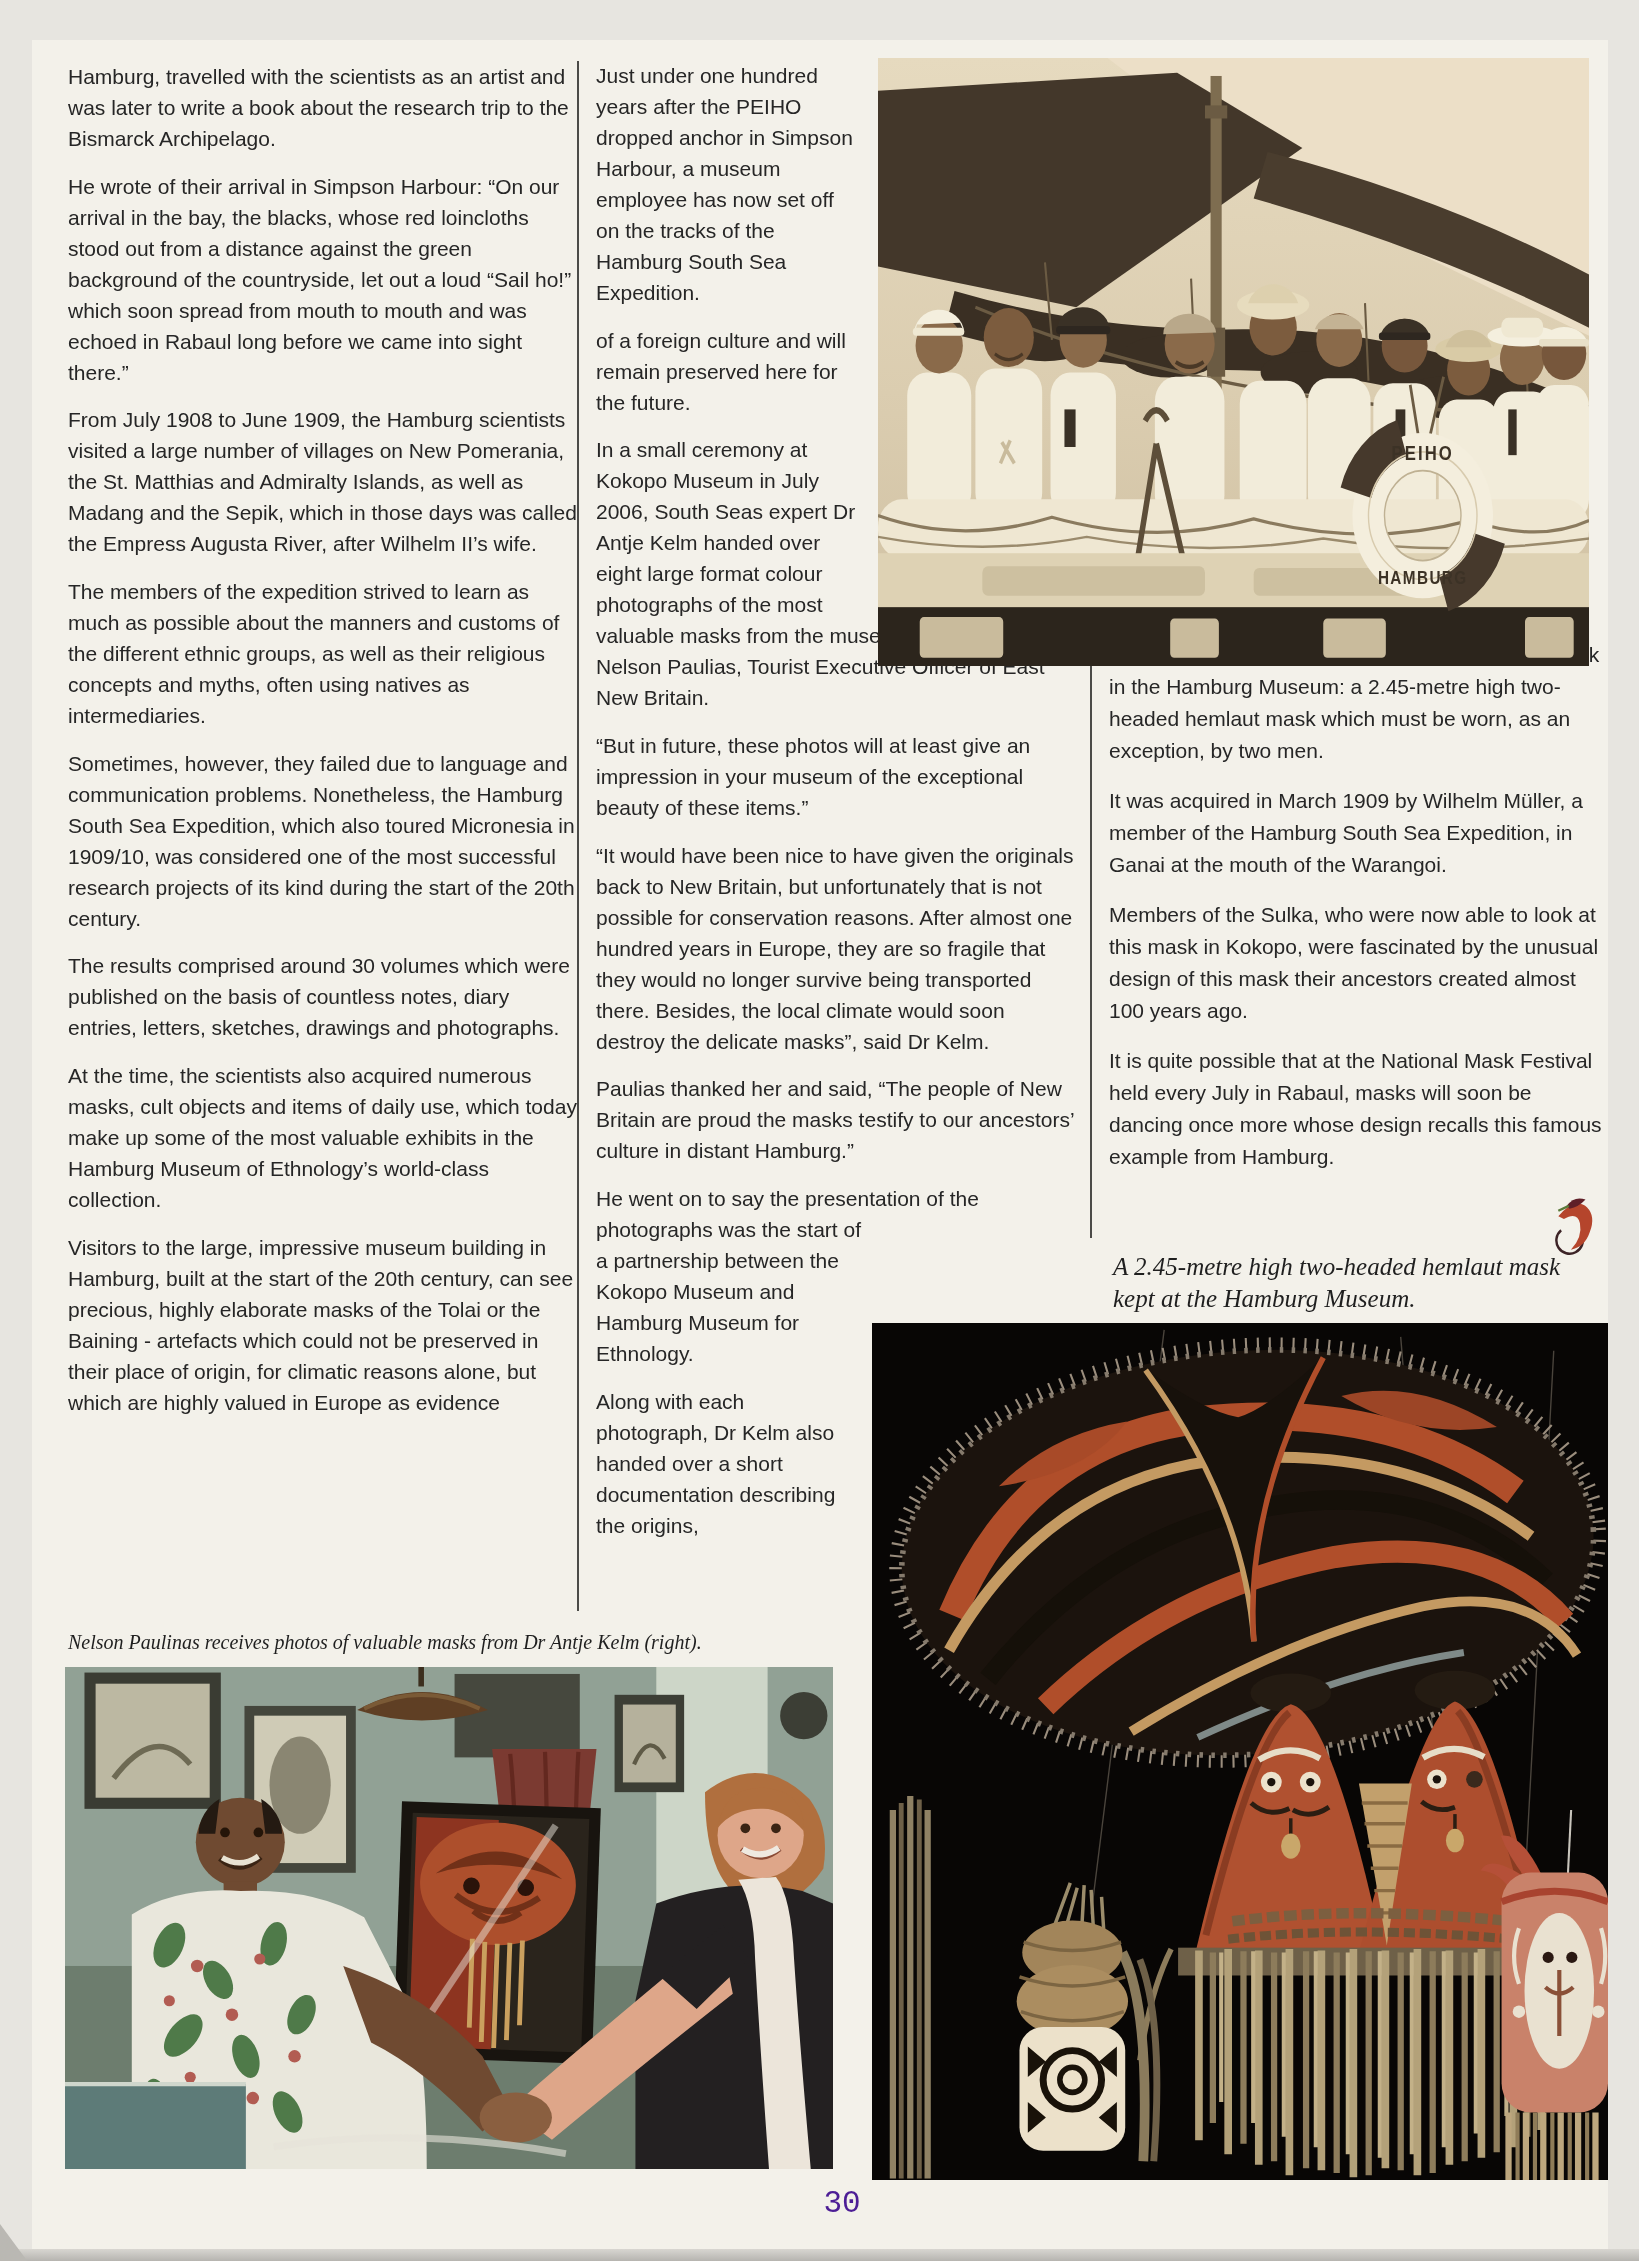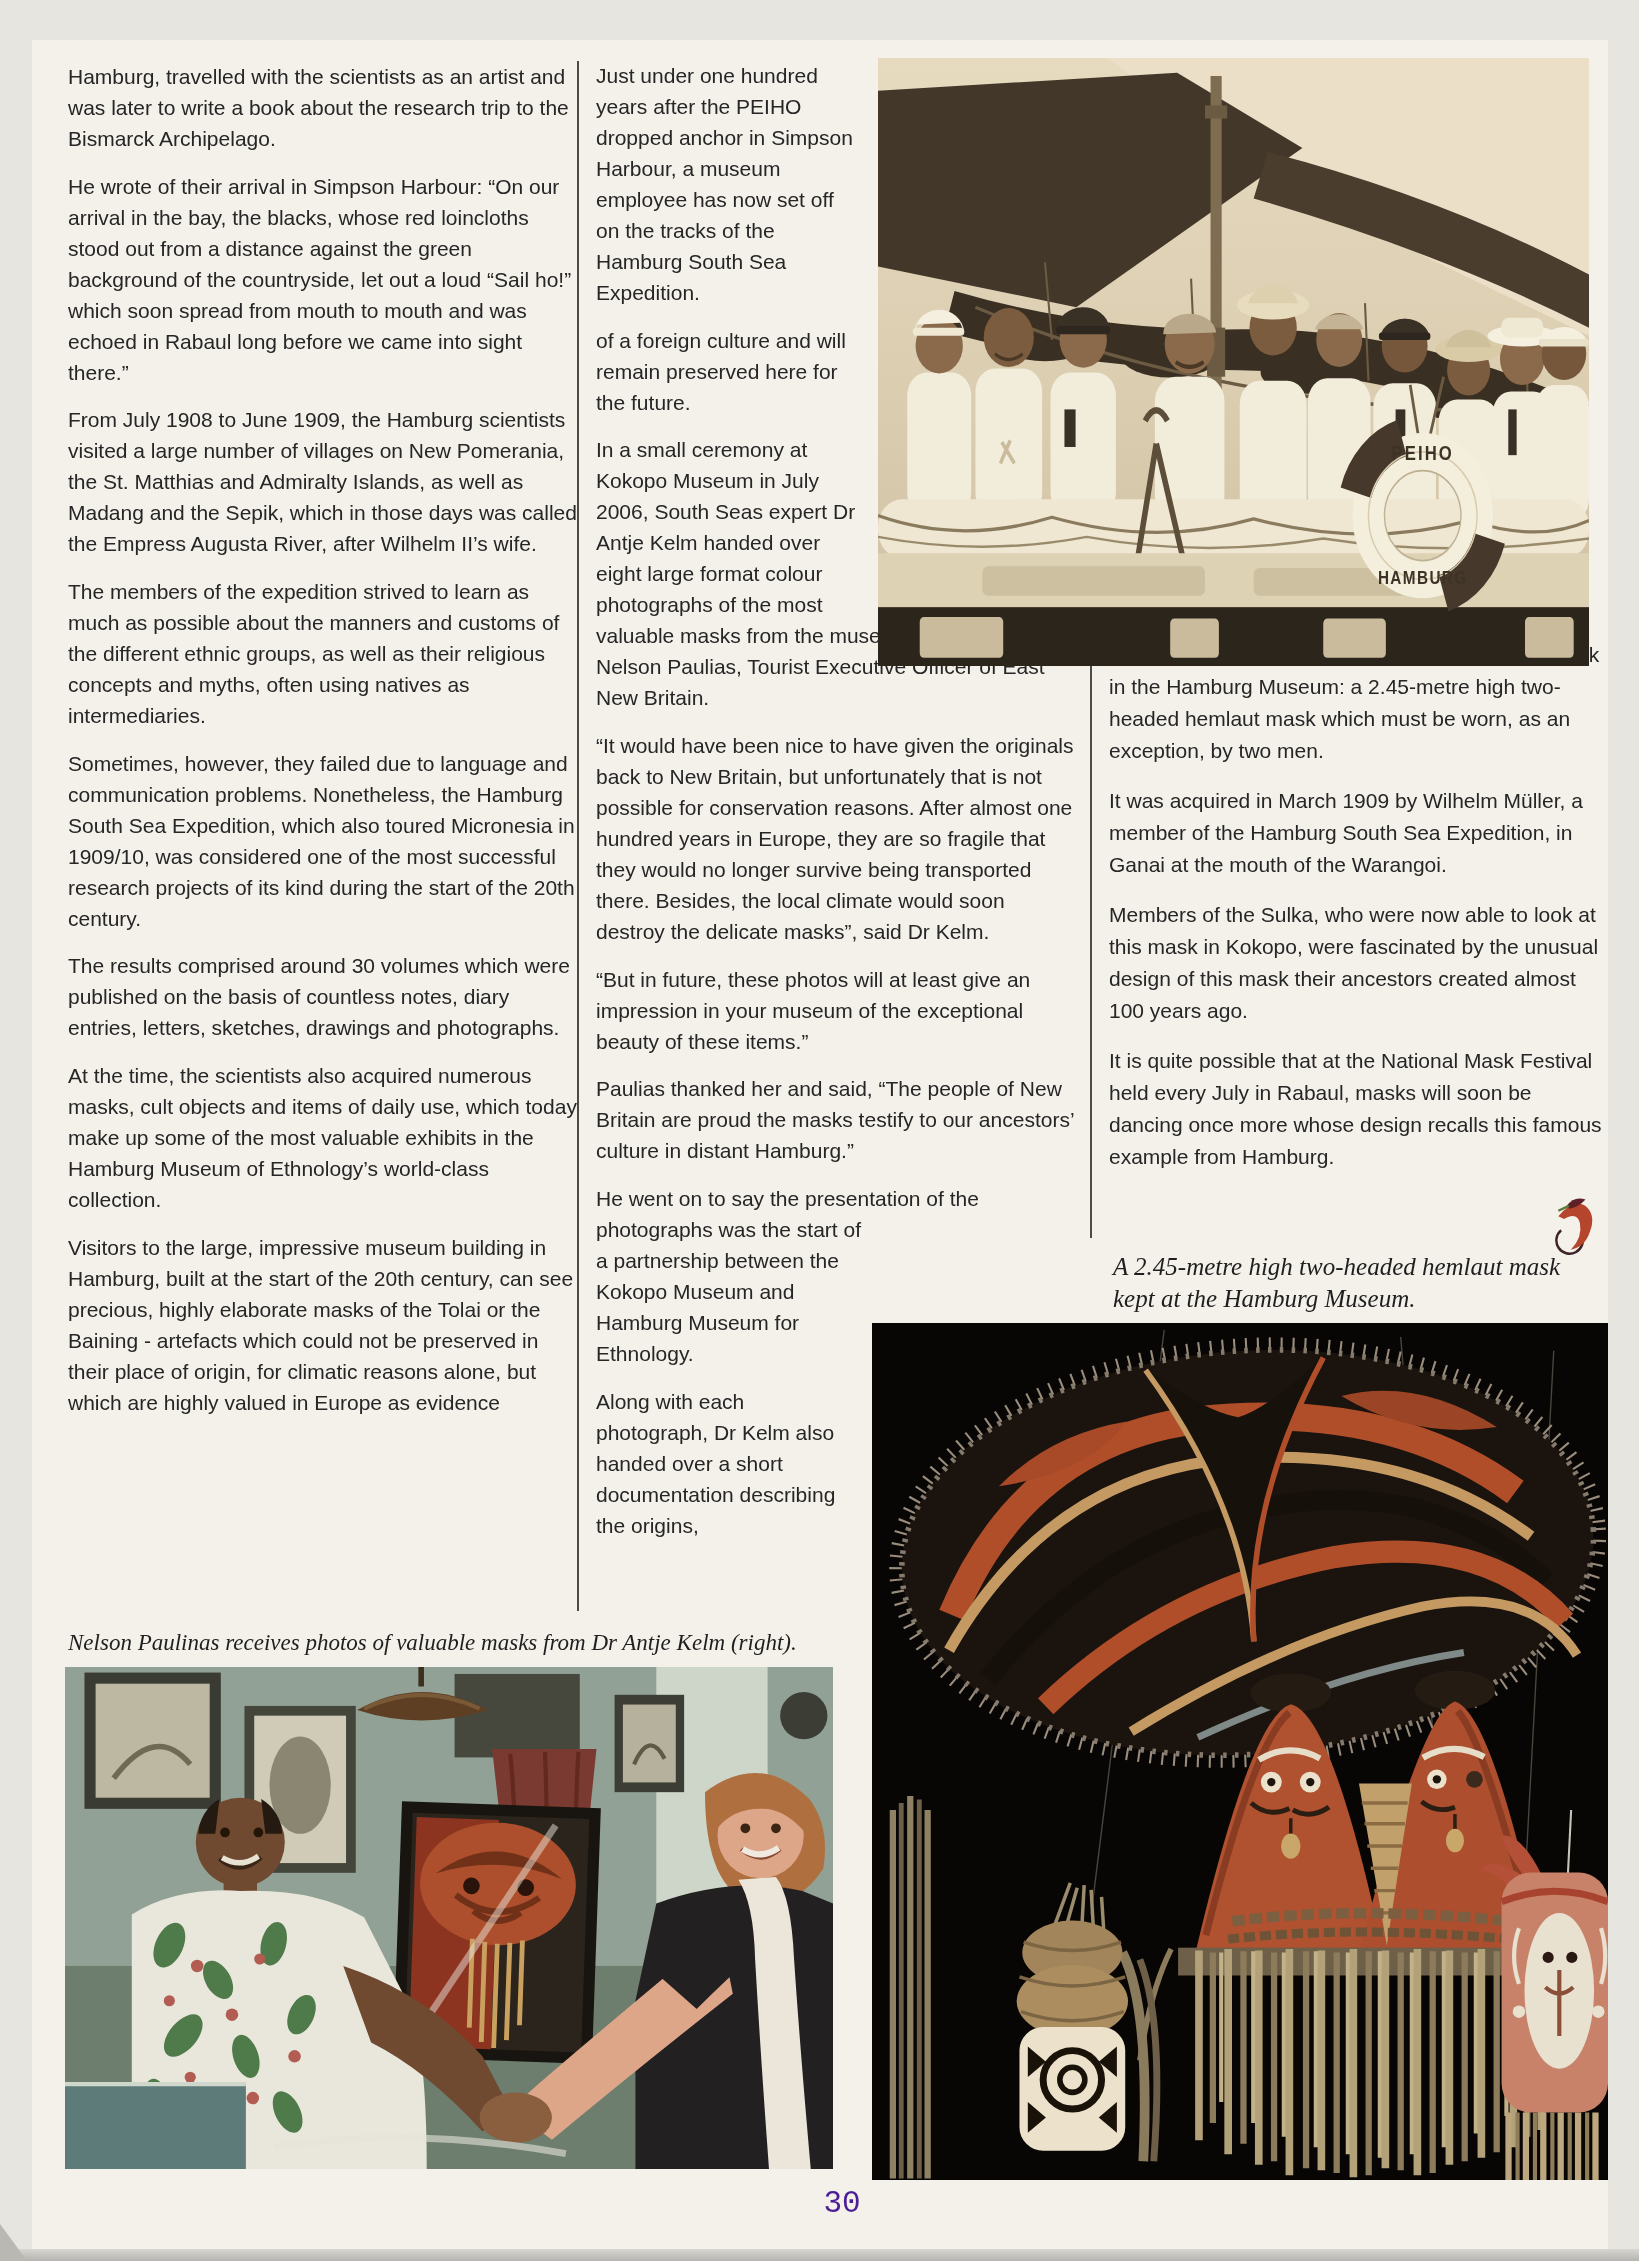--- a/index.html
+++ b/index.html
@@ -7,21 +7,21 @@
         font-family:"Liberation Sans",sans-serif;color:#262626;}
   .panel{position:absolute;left:32px;top:40px;width:1576px;height:2213px;background:#f3f1ea;}
   .abs{position:absolute;}
   .bt{font-size:21px;line-height:31px;margin:0 0 16.7px 0;text-align:left;color:#262626;}
   .col{position:absolute;}
   .rule{position:absolute;width:2.1px;background:#4b4b48;}
   .spacer{float:right;}
   .sp1{width:217px;height:536px;}
   .sp2{width:214px;height:891px;}
   .caption{font-family:"Liberation Serif",serif;font-style:italic;color:#1f1f1f;}
-  .cap-left{left:68px;top:1627px;width:738px;font-size:23px;line-height:31px;}
+  .cap-left{left:68px;top:1627px;width:738px;font-size:20px;line-height:31px;}
   .cap-right{left:1113px;top:1251px;width:491px;font-size:25px;line-height:32px;text-align:left;}
   .pagenum{left:807px;top:2186px;width:70px;text-align:center;font-family:Liberation Mono, monospace;
            font-size:31px;color:#4c1d95;}
   .photo{position:absolute;overflow:hidden;}
   .photo svg{display:block;width:100%;height:100%;}
   .edge-bottom{left:0;top:2249px;width:1640px;height:12.5px;
                background:linear-gradient(#d8d6d1,#b3b1ad);}
   .scan-corner{left:0;top:2224px;width:0;height:0;border-bottom:38px solid #bab8b3;border-right:28px solid transparent;}
 </style>
 </head>
@@ -42,22 +42,22 @@
     <p class="bt">The results comprised around 30 volumes which were published on the basis of countless notes, diary entries, letters, sketches, drawings and photographs.</p>
     <p class="bt">At the time, the scientists also acquired numerous masks, cult objects and items of daily use, which today make up some of the most valuable exhibits in the Hamburg Museum of Ethnology’s world-class collection.</p>
     <p class="bt">Visitors to the large, impressive museum building in Hamburg, built at the start of the 20th century, can see precious, highly elaborate masks of the Tolai or the Baining - artefacts which could not be preserved in their place of origin, for climatic reasons alone, but which are highly valued in Europe as evidence</p>
   </div>
 
   <div class="col" style="left:596px;top:60px;width:480px;">
     <div class="spacer sp1"></div>
     <p class="bt">Just under one hundred years after the PEIHO dropped anchor in Simpson Harbour, a museum employee has now set off on the tracks of the Hamburg South Sea Expedition.</p>
     <p class="bt">of a foreign culture and will remain preserved here for the future.</p>
     <p class="bt">In a small ceremony at Kokopo Museum in July 2006, South Seas expert Dr Antje Kelm handed over eight large format colour photographs of the most valuable masks from the museum’s stocks to Nelson Paulias, Tourist Executive Officer of East New Britain.</p>
+    <p class="bt">“But in future, these photos will at least give an impression in your museum of the exceptional beauty of these items.”</p>
     <p class="bt">“It would have been nice to have given the originals back to New Britain, but unfortunately that is not possible for conservation reasons. After almost one hundred years in Europe, they are so fragile that they would no longer survive being transported there. Besides, the local climate would soon destroy the delicate masks”, said Dr Kelm.</p>
-    <p class="bt">“But in future, these photos will at least give an impression in your museum of the exceptional beauty of these items.”</p>
     <p class="bt">Paulias thanked her and said, “The people of New Britain are proud the masks testify to our ancestors’ culture in distant Hamburg.”</p>
     <p class="bt"><span>He went on to say the presentation of the </span><span class="spacer sp2"></span><span>photographs was the start of a partnership between the Kokopo Museum and Hamburg Museum for Ethnology.</span></p>
     <p class="bt">Along with each photograph, Dr Kelm also handed over a short documentation describing the origins,</p>
   </div>
 
   <div class="col" style="left:1109px;top:607px;width:495px;">
     <p class="bt" style="line-height:32px;margin-bottom:18px;">history and importance of each mask. One of the pictures shows what may be the most valuable mask in the Hamburg Museum: a 2.45-metre high two-headed hemlaut mask which must be worn, as an exception, by two men.</p>
     <p class="bt" style="line-height:32px;margin-bottom:18px;">It was acquired in March 1909 by Wilhelm Müller, a member of the Hamburg South Sea Expedition, in Ganai at the mouth of the Warangoi.</p>
     <p class="bt" style="line-height:32px;margin-bottom:18px;">Members of the Sulka, who were now able to look at this mask in Kokopo, were fascinated by the unusual design of this mask their ancestors created almost 100 years ago.</p>
     <p class="bt" style="line-height:32px;">It is quite possible that at the National Mask Festival held every July in Rabaul, masks will soon be dancing once more whose design recalls this famous example from Hamburg.</p>

